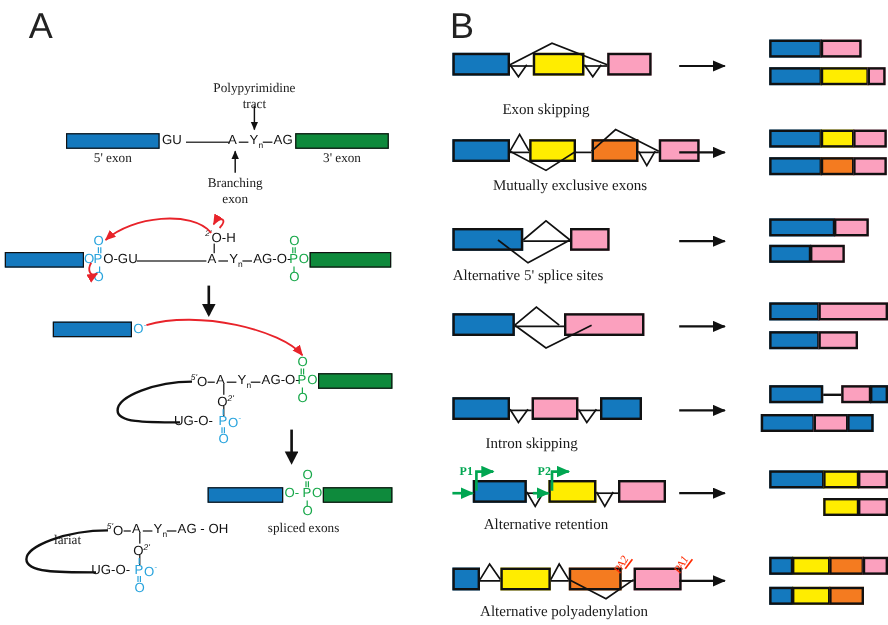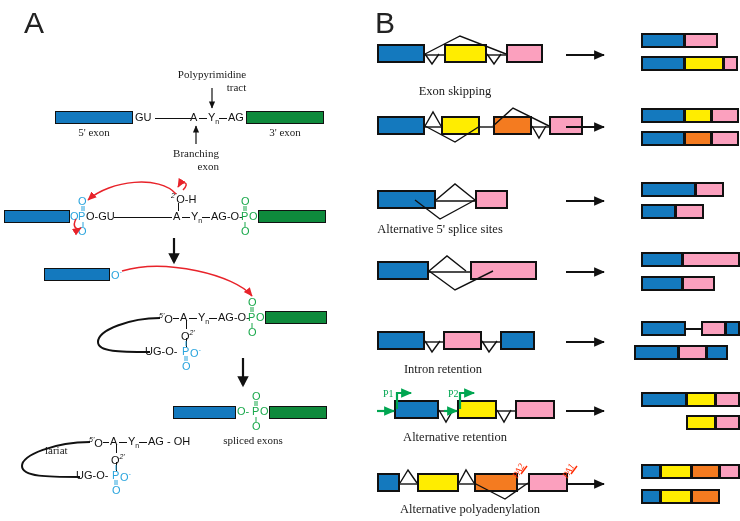--- a/index.html
+++ b/index.html
@@ -44,21 +44,21 @@
   }
   .chem.blue { color: #29a4dd; }
   .chem.green { color: #18a84a; }
   .lbl {
     position: absolute;
     font-family: "Liberation Serif", serif;
     font-size: 11px;
     white-space: nowrap;
     line-height: 1.15;
     color: #1a1a1a;
-    text-align: right;
+    text-align: center;
   }
   .lbl.center { transform: translateX(-50%); }
   .lbl.b-name {
     font-size: 12.5px;
   }
   .hline {
     position: absolute;
     background: #111;
     height: 1px;
   }
@@ -80,21 +80,21 @@
     font-style: italic;
   }
   .sub {
     font-size: 7px;
     vertical-align: sub;
   }
   .promoter-lbl {
     position: absolute;
     font-family: "Liberation Serif", serif;
     font-size: 10px;
-    font-weight: normal;
+    font-weight: bold;
     color: #00a651;
     white-space: nowrap;
   }
   .pa-lbl {
     position: absolute;
     font-family: "Liberation Serif", serif;
     font-size: 9.5px;
     font-style: italic;
     color: #ff2a00;
     white-space: nowrap;
@@ -219,20 +219,21 @@
   <div class="blk thick" style="left:641px; top:33px; width:44px; height:15px; background:#1479be;"></div>
   <div class="blk thick" style="left:684px; top:33px; width:34px; height:15px; background:#fba0be;"></div>
   <div class="blk thick" style="left:641px; top:56px; width:44px; height:15px; background:#1479be;"></div>
   <div class="blk thick" style="left:684px; top:56px; width:40px; height:15px; background:#ffed00;"></div>
   <div class="blk thick" style="left:723px; top:56px; width:15px; height:15px; background:#fba0be;"></div>
 
   <div class="blk thick" style="left:377px; top:116px; width:48px; height:19px; background:#1479be;"></div>
   <div class="blk thick" style="left:441px; top:116px; width:39px; height:19px; background:#ffed00;"></div>
   <div class="blk thick" style="left:493px; top:116px; width:39px; height:19px; background:#f47b20;"></div>
   <div class="blk thick" style="left:549px; top:116px; width:34px; height:19px; background:#fba0be;"></div>
+  <div class="lbl b-name center" style="left:475px; top:147px;">Mutually exclusive exons</div>
   <div class="blk thick" style="left:641px; top:108px; width:44px; height:15px; background:#1479be;"></div>
   <div class="blk thick" style="left:684px; top:108px; width:28px; height:15px; background:#ffed00;"></div>
   <div class="blk thick" style="left:711px; top:108px; width:28px; height:15px; background:#fba0be;"></div>
   <div class="blk thick" style="left:641px; top:131px; width:44px; height:15px; background:#1479be;"></div>
   <div class="blk thick" style="left:684px; top:131px; width:28px; height:15px; background:#f47b20;"></div>
   <div class="blk thick" style="left:711px; top:131px; width:28px; height:15px; background:#fba0be;"></div>
 
   <div class="blk thick" style="left:377px; top:190px; width:59px; height:19px; background:#1479be;"></div>
   <div class="blk thick" style="left:475px; top:190px; width:33px; height:19px; background:#fba0be;"></div>
   <div class="lbl b-name center" style="left:440px; top:222px;">Alternative 5' splice sites</div>
@@ -244,21 +245,21 @@
   <div class="blk thick" style="left:377px; top:261px; width:52px; height:19px; background:#1479be;"></div>
   <div class="blk thick" style="left:470px; top:261px; width:67px; height:19px; background:#fba0be;"></div>
   <div class="blk thick" style="left:641px; top:252px; width:42px; height:15px; background:#1479be;"></div>
   <div class="blk thick" style="left:682px; top:252px; width:58px; height:15px; background:#fba0be;"></div>
   <div class="blk thick" style="left:641px; top:276px; width:42px; height:15px; background:#1479be;"></div>
   <div class="blk thick" style="left:682px; top:276px; width:33px; height:15px; background:#fba0be;"></div>
 
   <div class="blk thick" style="left:377px; top:331px; width:48px; height:19px; background:#1479be;"></div>
   <div class="blk thick" style="left:443px; top:331px; width:39px; height:19px; background:#fba0be;"></div>
   <div class="blk thick" style="left:500px; top:331px; width:35px; height:19px; background:#1479be;"></div>
-  <div class="lbl b-name center" style="left:443px; top:362px;">Intron retention</div>
+  <div class="lbl b-name center" style="left:443px; top:362px;">Intron skipping</div>
   <div class="blk thick" style="left:641px; top:321px; width:45px; height:15px; background:#1479be;"></div>
   <div class="hline" style="left:686px; top:328px; width:16px; height:2px;"></div>
   <div class="blk thick" style="left:701px; top:321px; width:25px; height:15px; background:#fba0be;"></div>
   <div class="blk thick" style="left:725px; top:321px; width:15px; height:15px; background:#1479be;"></div>
   <div class="blk thick" style="left:634px; top:345px; width:45px; height:15px; background:#1479be;"></div>
   <div class="blk thick" style="left:678px; top:345px; width:29px; height:15px; background:#fba0be;"></div>
   <div class="blk thick" style="left:706px; top:345px; width:22px; height:15px; background:#1479be;"></div>
 
   <div class="blk thick" style="left:394px; top:400px; width:45px; height:19px; background:#1479be;"></div>
   <div class="blk thick" style="left:457px; top:400px; width:40px; height:19px; background:#ffed00;"></div>

